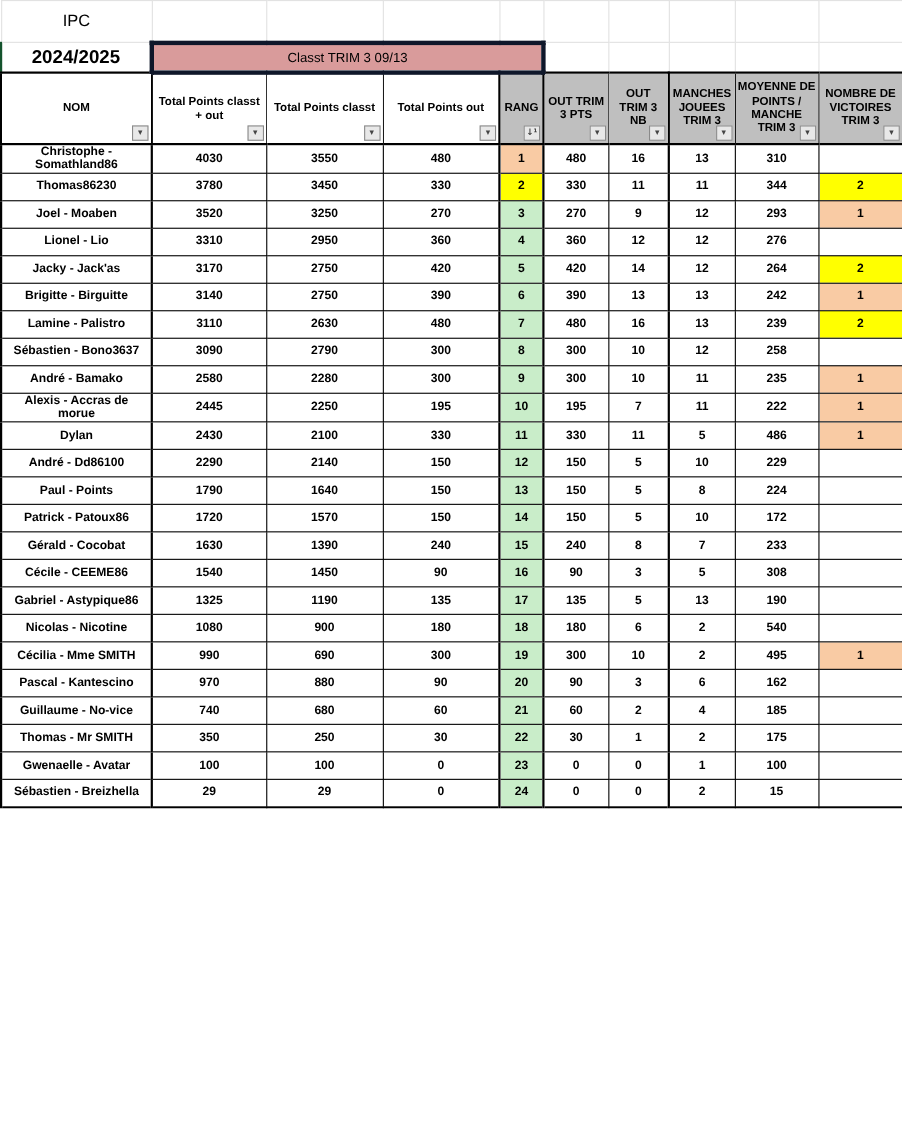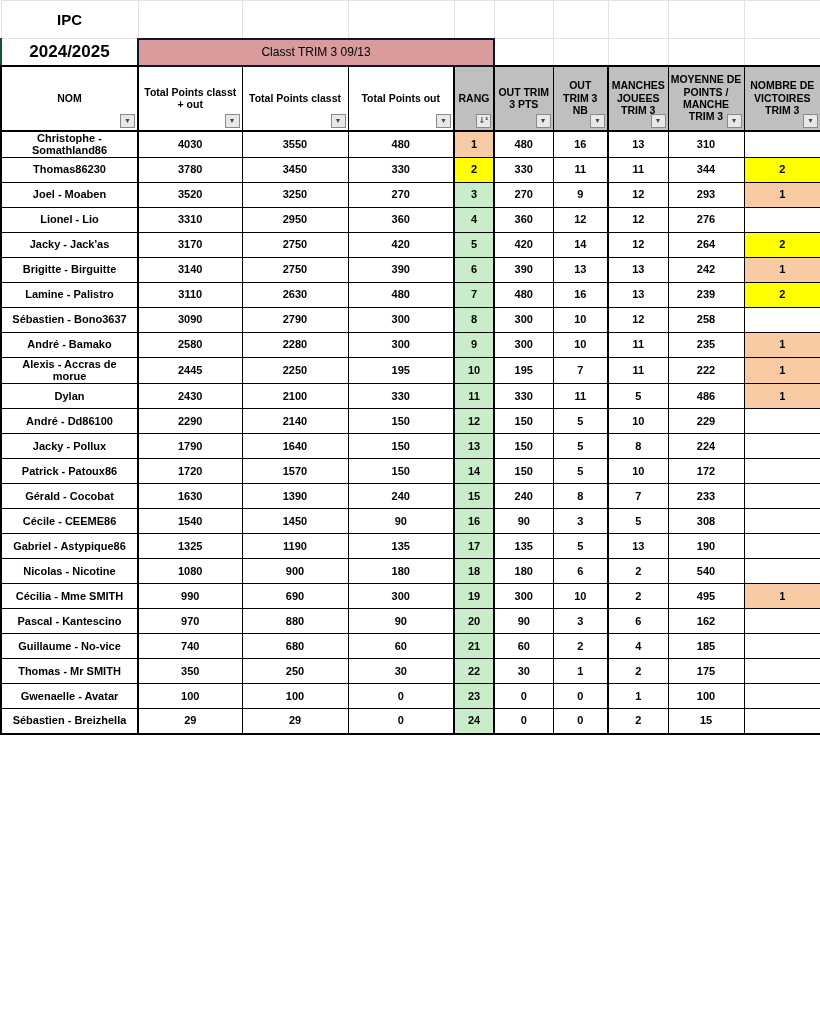--- a/index.html
+++ b/index.html
@@ -3,25 +3,25 @@
 <meta charset="utf-8">
 <style>
   html,body { margin:0; padding:0; background:#ffffff; }
   body { width:820px; font-family:"Liberation Sans","DejaVu Sans",sans-serif; color:#000; }
   table { border-collapse:collapse; table-layout:fixed; width:820px; }
   td, th { padding:0 2px; text-align:center; vertical-align:middle; overflow:hidden; }
 
   
   .grid { border:1px solid var(--grid-line); background:#fff; }
   .r-ipc { height:38px; }
-  .c-ipc { font-weight:bold; font-size:15px; }
+  .c-ipc { font-weight:normal; font-size:15px; }
   .r-season { height:27px; }
   .c-season { font-weight:bold; font-size:17px; border:1px solid var(--grid-line);
               border-left:2px solid #14532d; border-bottom:2px solid #000; }
-  .c-banner { background:var(--banner); border:2px solid #0f172a; font-size:12px; font-weight:400; }
+  .c-banner { background:var(--banner); border:4px solid #0f172a; font-size:12px; font-weight:400; }
 
   
   .r-header { height:65px; }
   .hcell { position:relative; border:1px solid #000; border-top:2px solid #000; border-bottom:2px solid #000;
            font-weight:bold; font-size:10.5px; line-height:1.18; }
   .hwhite { background:#ffffff; }
   .hgray { background:var(--hdr-gray); }
   .ficon { position:absolute; right:2px; bottom:2px; width:13px; height:12px;
            background:#e8e8e8; border:1px solid #8a8a8a; font-size:8px; line-height:11px;
            text-align:center; color:#444; cursor:default; font-family:"DejaVu Sans",sans-serif; }
@@ -232,21 +232,21 @@
         <td class="dcell">2140</td>
         <td class="dcell v-thick-r">150</td>
         <td class="dcell v-thick-r bg-green">12</td>
         <td class="dcell">150</td>
         <td class="dcell v-thick-r">5</td>
         <td class="dcell">10</td>
         <td class="dcell">229</td>
         <td class="dcell"></td>
       </tr>
       <tr class="drow">
-        <td class="dcell v-thick-r v-thick-l">Jacky - Pollux</td>
+        <td class="dcell v-thick-r v-thick-l">Paul - Points</td>
         <td class="dcell">1790</td>
         <td class="dcell">1640</td>
         <td class="dcell v-thick-r">150</td>
         <td class="dcell v-thick-r bg-green">13</td>
         <td class="dcell">150</td>
         <td class="dcell v-thick-r">5</td>
         <td class="dcell">8</td>
         <td class="dcell">224</td>
         <td class="dcell"></td>
       </tr>

